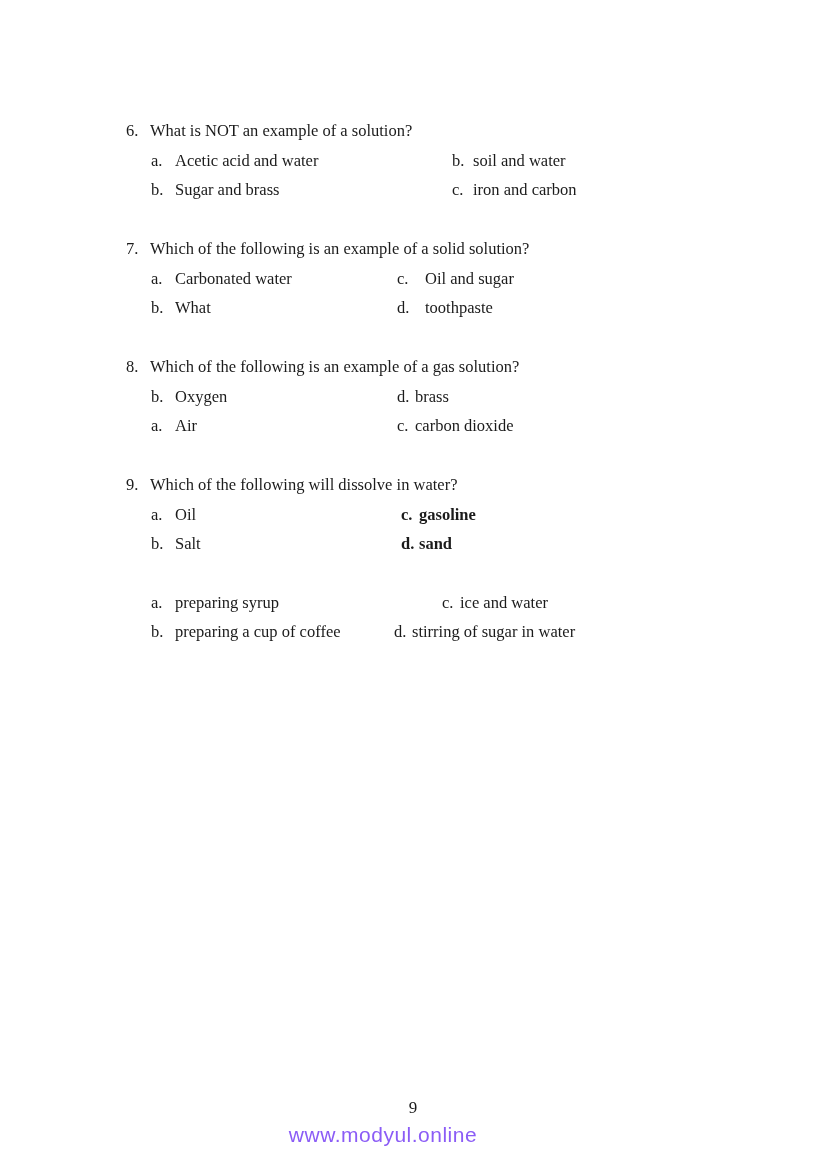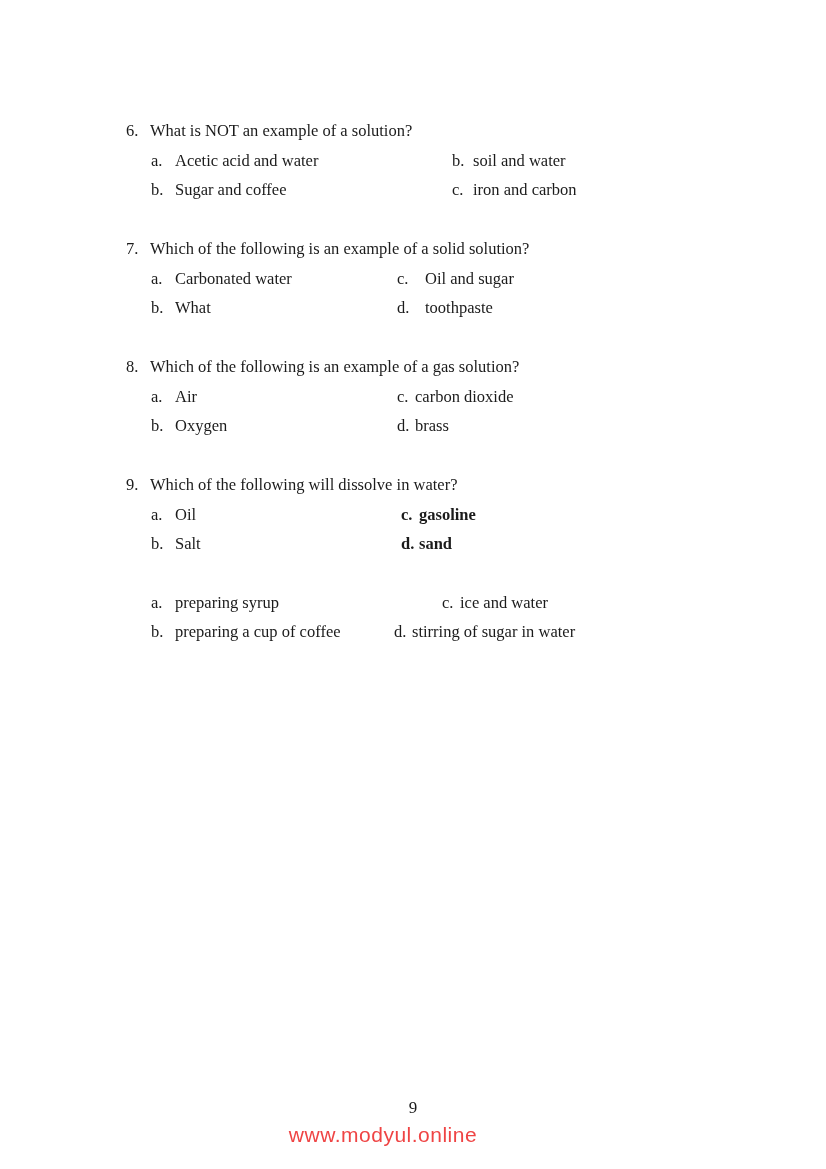--- a/index.html
+++ b/index.html
@@ -62,39 +62,39 @@
   .watermark {
     position: absolute;
     top: 1122px;
     left: 0;
     width: 766px;
     text-align: center;
     font-family: "Liberation Sans", "DejaVu Sans", sans-serif;
     font-size: 21px;
     line-height: 26px;
     letter-spacing: 0.5px;
-    color: #ef4444;
+    color: #8b5cf6;
   }
 </style>
 </head>
 <body>
 
 <div class="page">
   <div class="content">
 
     <div class="question q6">
       <div class="q-line">
         <span class="q-num">6.</span><span class="q-text">What is NOT an example of a solution?</span>
       </div>
       <div class="opt-row row-0">
         <span class="opt-left"><span class="letter">a.</span><span class="opt-text">Acetic acid and water</span></span>
         <span class="opt-right"><span class="letter">b.</span><span class="opt-text">soil and water</span></span>
       </div>
       <div class="opt-row row-1">
-        <span class="opt-left"><span class="letter">b.</span><span class="opt-text">Sugar and coffee</span></span>
+        <span class="opt-left"><span class="letter">b.</span><span class="opt-text">Sugar and brass</span></span>
         <span class="opt-right"><span class="letter">c.</span><span class="opt-text">iron and carbon</span></span>
       </div>
     </div>
 
     <div class="question q7">
       <div class="q-line">
         <span class="q-num">7.</span><span class="q-text">Which of the following is an example of a solid solution?</span>
       </div>
       <div class="opt-row row-0">
         <span class="opt-left"><span class="letter">a.</span><span class="opt-text">Carbonated water</span></span>
@@ -103,27 +103,27 @@
       <div class="opt-row row-1">
         <span class="opt-left"><span class="letter">b.</span><span class="opt-text">What</span></span>
         <span class="opt-right"><span class="letter">d.</span><span class="opt-text">toothpaste</span></span>
       </div>
     </div>
 
     <div class="question q8">
       <div class="q-line">
         <span class="q-num">8.</span><span class="q-text">Which of the following is an example of a gas solution?</span>
       </div>
+      <div class="opt-row row-1">
+        <span class="opt-left"><span class="letter">b.</span><span class="opt-text">Oxygen</span></span>
+        <span class="opt-right"><span class="letter">d.</span><span class="opt-text">brass</span></span>
+      </div>
       <div class="opt-row row-0">
         <span class="opt-left"><span class="letter">a.</span><span class="opt-text">Air</span></span>
         <span class="opt-right"><span class="letter">c.</span><span class="opt-text">carbon dioxide</span></span>
-      </div>
-      <div class="opt-row row-1">
-        <span class="opt-left"><span class="letter">b.</span><span class="opt-text">Oxygen</span></span>
-        <span class="opt-right"><span class="letter">d.</span><span class="opt-text">brass</span></span>
       </div>
     </div>
 
     <div class="question q9">
       <div class="q-line">
         <span class="q-num">9.</span><span class="q-text">Which of the following will dissolve in water?</span>
       </div>
       <div class="opt-row row-0">
         <span class="opt-left"><span class="letter">a.</span><span class="opt-text">Oil</span></span>
         <span class="opt-right"><span class="letter">c.</span><span class="opt-text">gasoline</span></span>

